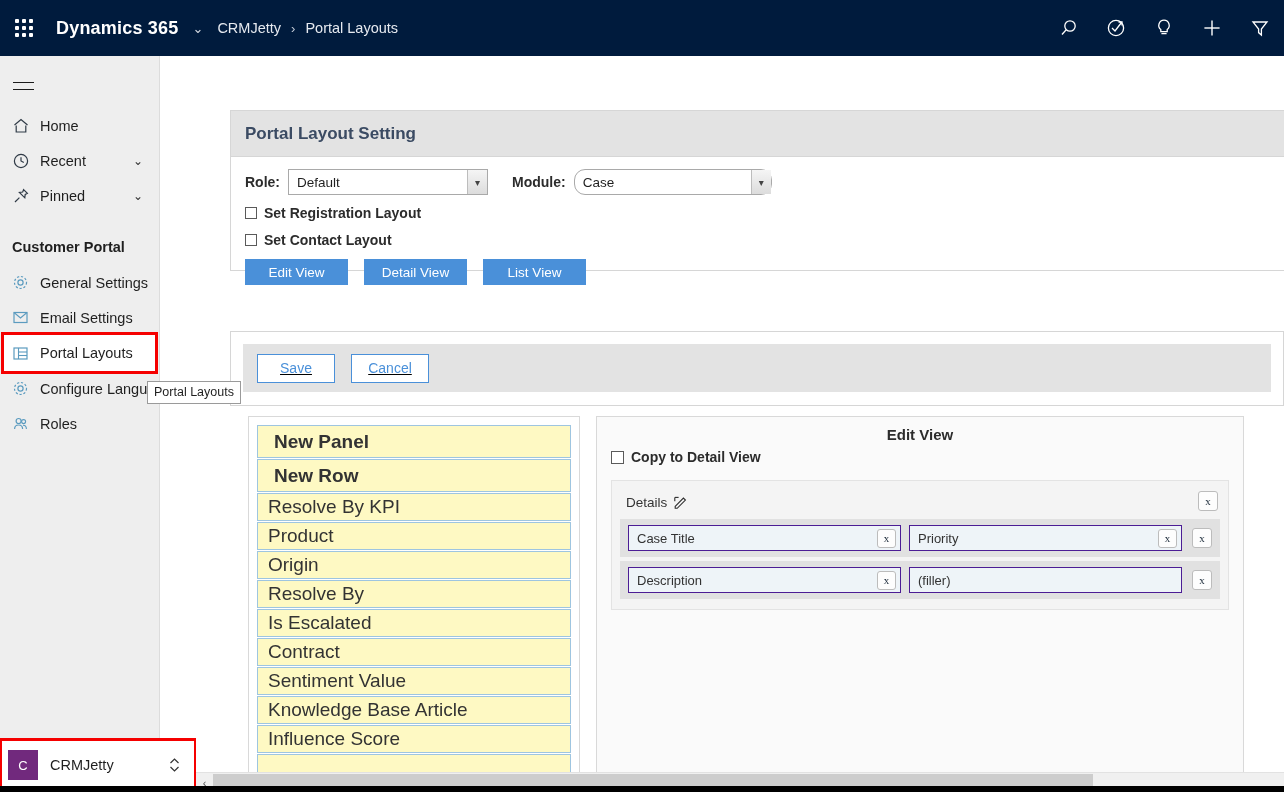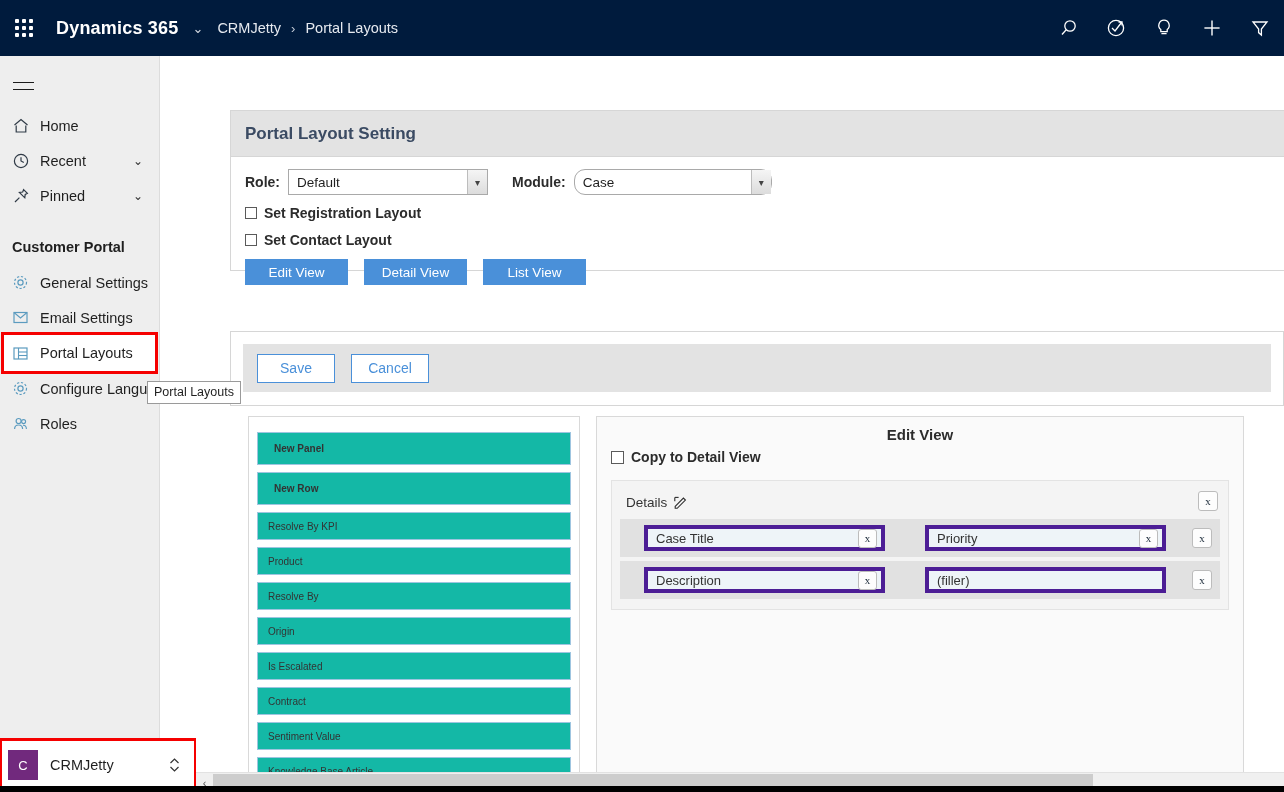--- a/index.html
+++ b/index.html
@@ -137,43 +137,42 @@
 
   .btn-blue {
     background: #4a90d9; color: #ffffff; font-size: 13.5px; border: none;
     height: 26px; display: inline-flex; align-items: center; justify-content: center;
     cursor: pointer; font-family: inherit;
   }
   .btn-row { display: flex; gap: 16px; }
 
   .card-actions {
     position: absolute; left: 34px; top: 275px; width: 1054px; height: 75px;
-    background: #ffffff; border: 1px solid #d6d6d6;
+    background: #ffffff; border: 1px solid #d6d6d6; text-decoration: underline;
   }
   .actions-inner {
     background: #e3e3e3; margin: 12px 12px; height: 48px; display: flex; align-items: center;
     padding-left: 14px; gap: 16px;
   }
   .btn-outline {
     background: #ffffff; border: 1px solid #4a90d9; color: #4a90d9; font-size: 14px;
     height: 29px; width: 78px; display: inline-flex; align-items: center; justify-content: center;
     cursor: pointer; font-family: inherit;
   }
 
   
   .panel-left {
     position: absolute; left: 52px; top: 360px; width: 332px; height: 416px;
     background: #ffffff; border: 1px solid #d9d9d9; overflow: hidden;
   }
   .fieldlist { padding: 8px 8px 0 8px; }
   .field-item {
-    border: 1px solid #9ec5e0; background: #14b8a6; height: 28px; margin-bottom: 1px;
-    display: flex; align-items: center; padding-left: 10px; font-size: 10px; color: #333;
+    border: 1px solid #9ec5e0; background: #fef9c3; height: 28px; margin-bottom: 1px;
+    display: flex; align-items: center; padding-left: 10px; font-size: 19px; color: #333;
     cursor: move;
-    margin-top: 7px;
   }
   .field-item.hdr { font-weight: bold; height: 33px; padding-left: 16px; color: #333; }
 
   .panel-right {
     position: absolute; left: 400px; top: 360px; width: 648px; height: 416px;
     background: #fafafa; border: 1px solid #d9d9d9; overflow: hidden;
   }
   .pr-title {
     text-align: center; font-size: 15px; font-weight: bold; color: #2c2c2c;
     margin-top: 9px;
@@ -195,21 +194,21 @@
     width: 20px; height: 20px; border: 1px solid #bcbcbc; border-radius: 3px; background: #fdfdfd;
     display: inline-flex; align-items: center; justify-content: center; font-size: 11px;
     color: #22303f; cursor: pointer; font-family: "Liberation Serif", serif;
   }
   .section-head .xbtn { position: absolute; right: 2px; top: 2px; }
 
   .row-box {
     background: #e1e1e1; display: flex; align-items: center; padding: 6px 4px; margin-top: 4px;
   }
   .cell {
-    flex: 1; background: #eef4f8; border: 4px solid #4c1d95; height: 26px; margin: 0 20px;
+    flex: 1; background: #eef4f8; border: 1px solid #4c1d95; height: 26px; margin: 0 4px;
     display: flex; align-items: center; padding: 0 4px 0 8px; font-size: 13px; color: #333;
     cursor: move;
     gap: 36px;
   }
   .cell .ctext { flex: 1; }
   .cell .xbtn { width: 19px; height: 19px; }
   .row-box > .xbtn { margin-left: 6px; margin-right: 4px; }
 
   
   .hscroll {
@@ -445,24 +444,24 @@
       <div class="field-item hdr">
           <span>New Row</span>
         </div>
       <div class="field-item">
           <span>Resolve By KPI</span>
         </div>
       <div class="field-item">
           <span>Product</span>
         </div>
       <div class="field-item">
+          <span>Origin</span>
+        </div>
+      <div class="field-item">
           <span>Resolve By</span>
-        </div>
-      <div class="field-item">
-          <span>Origin</span>
         </div>
       <div class="field-item">
           <span>Is Escalated</span>
         </div>
       <div class="field-item">
           <span>Contract</span>
         </div>
       <div class="field-item">
           <span>Sentiment Value</span>
         </div>

